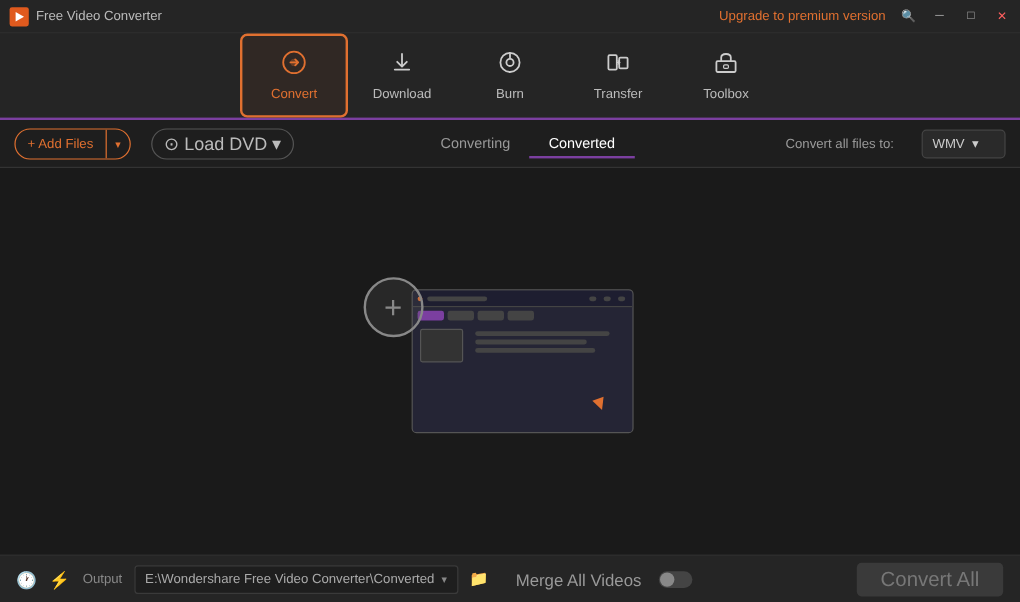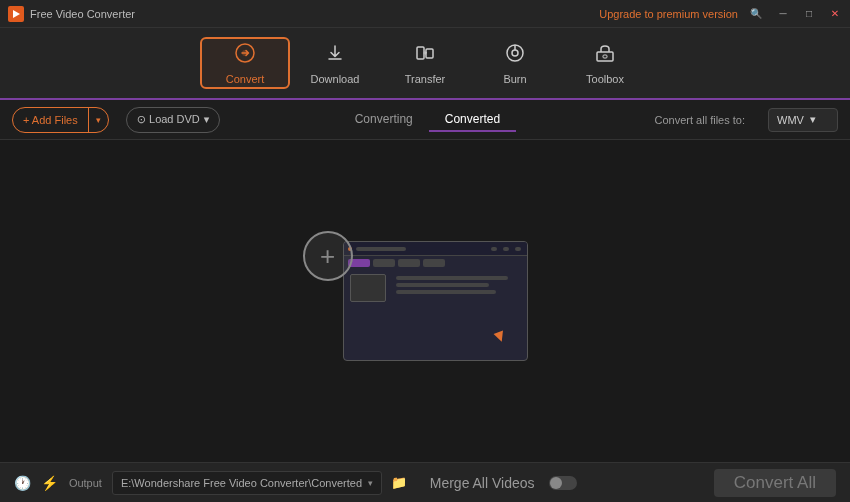--- a/index.html
+++ b/index.html
@@ -72,21 +72,21 @@
       justify-content: center;
       gap: 0px;
       border-bottom: 2px solid #7b3fa0;
     }
     .toolbar-btn {
       display: flex;
       flex-direction: column;
       align-items: center;
       justify-content: center;
       width: 90px;
-      height: 52px;
+      height: 70px;
       gap: 4px;
       cursor: pointer;
       border-radius: 6px;
       transition: background 0.15s;
     }
     .toolbar-btn.active {
       border: 2px solid #e07030;
       background: rgba(180, 80, 20, 0.08);
     }
     .toolbar-icon {
@@ -144,21 +144,21 @@
       font-size: 9px;
     }
     .load-dvd-btn {
       display: flex;
       align-items: center;
       gap: 4px;
       padding: 0 10px;
       height: 26px;
       border: 1px solid #555;
       border-radius: 16px;
-      font-size: 11px;
+      font-size: 15px;
       color: #bbb;
       cursor: pointer;
     }
     .spacer { flex: 1; }
     .tab-group {
       display: flex;
       align-items: center;
       gap: 0;
     }
     .tab-btn {
@@ -405,37 +405,37 @@
         <path d="M11 4 L11 14 M7 10.5 L11 14.5 L15 10.5" stroke="#ccc" stroke-width="1.5" stroke-linecap="round" stroke-linejoin="round"></path>
         <path d="M5 17 L17 17" stroke="#ccc" stroke-width="1.5" stroke-linecap="round"></path>
       </svg>
     </span>
     <span class="toolbar-label">Download</span>
   </div>
 
   <div class="toolbar-btn">
     <span class="toolbar-icon">
       <svg width="22" height="22" viewBox="0 0 22 22" fill="none">
+        <circle cx="11" cy="11" r="8" stroke="#ccc" stroke-width="1.5" fill="none"></circle>
+        <circle cx="11" cy="11" r="3" stroke="#ccc" stroke-width="1.5" fill="none"></circle>
+        <line x1="11" y1="3" x2="11" y2="8" stroke="#ccc" stroke-width="1.5"></line>
+      </svg>
+    </span>
+    <span class="toolbar-label">Burn</span>
+  </div>
+
+  <div class="toolbar-btn">
+    <span class="toolbar-icon">
+      <svg width="22" height="22" viewBox="0 0 22 22" fill="none">
         <rect x="3" y="5" width="7" height="12" rx="1" stroke="#ccc" stroke-width="1.5" fill="none"></rect>
         <rect x="12" y="7" width="7" height="9" rx="1" stroke="#ccc" stroke-width="1.5" fill="none"></rect>
         <path d="M10 11 L12 11 M11 9.5 L12.5 11 L11 12.5" stroke="#ccc" stroke-width="1" stroke-linecap="round"></path>
       </svg>
     </span>
     <span class="toolbar-label">Transfer</span>
-  </div>
-
-  <div class="toolbar-btn">
-    <span class="toolbar-icon">
-      <svg width="22" height="22" viewBox="0 0 22 22" fill="none">
-        <circle cx="11" cy="11" r="8" stroke="#ccc" stroke-width="1.5" fill="none"></circle>
-        <circle cx="11" cy="11" r="3" stroke="#ccc" stroke-width="1.5" fill="none"></circle>
-        <line x1="11" y1="3" x2="11" y2="8" stroke="#ccc" stroke-width="1.5"></line>
-      </svg>
-    </span>
-    <span class="toolbar-label">Burn</span>
   </div>
 
   <div class="toolbar-btn">
     <span class="toolbar-icon">
       <svg width="22" height="22" viewBox="0 0 22 22" fill="none">
         <rect x="3" y="10" width="16" height="9" rx="1" stroke="#ccc" stroke-width="1.5" fill="none"></rect>
         <path d="M7 10 L7 7 Q7 4 11 4 Q15 4 15 7 L15 10" stroke="#ccc" stroke-width="1.5" fill="none"></path>
         <rect x="9" y="13" width="4" height="3" rx="1" stroke="#ccc" stroke-width="1" fill="none"></rect>
       </svg>
     </span>

